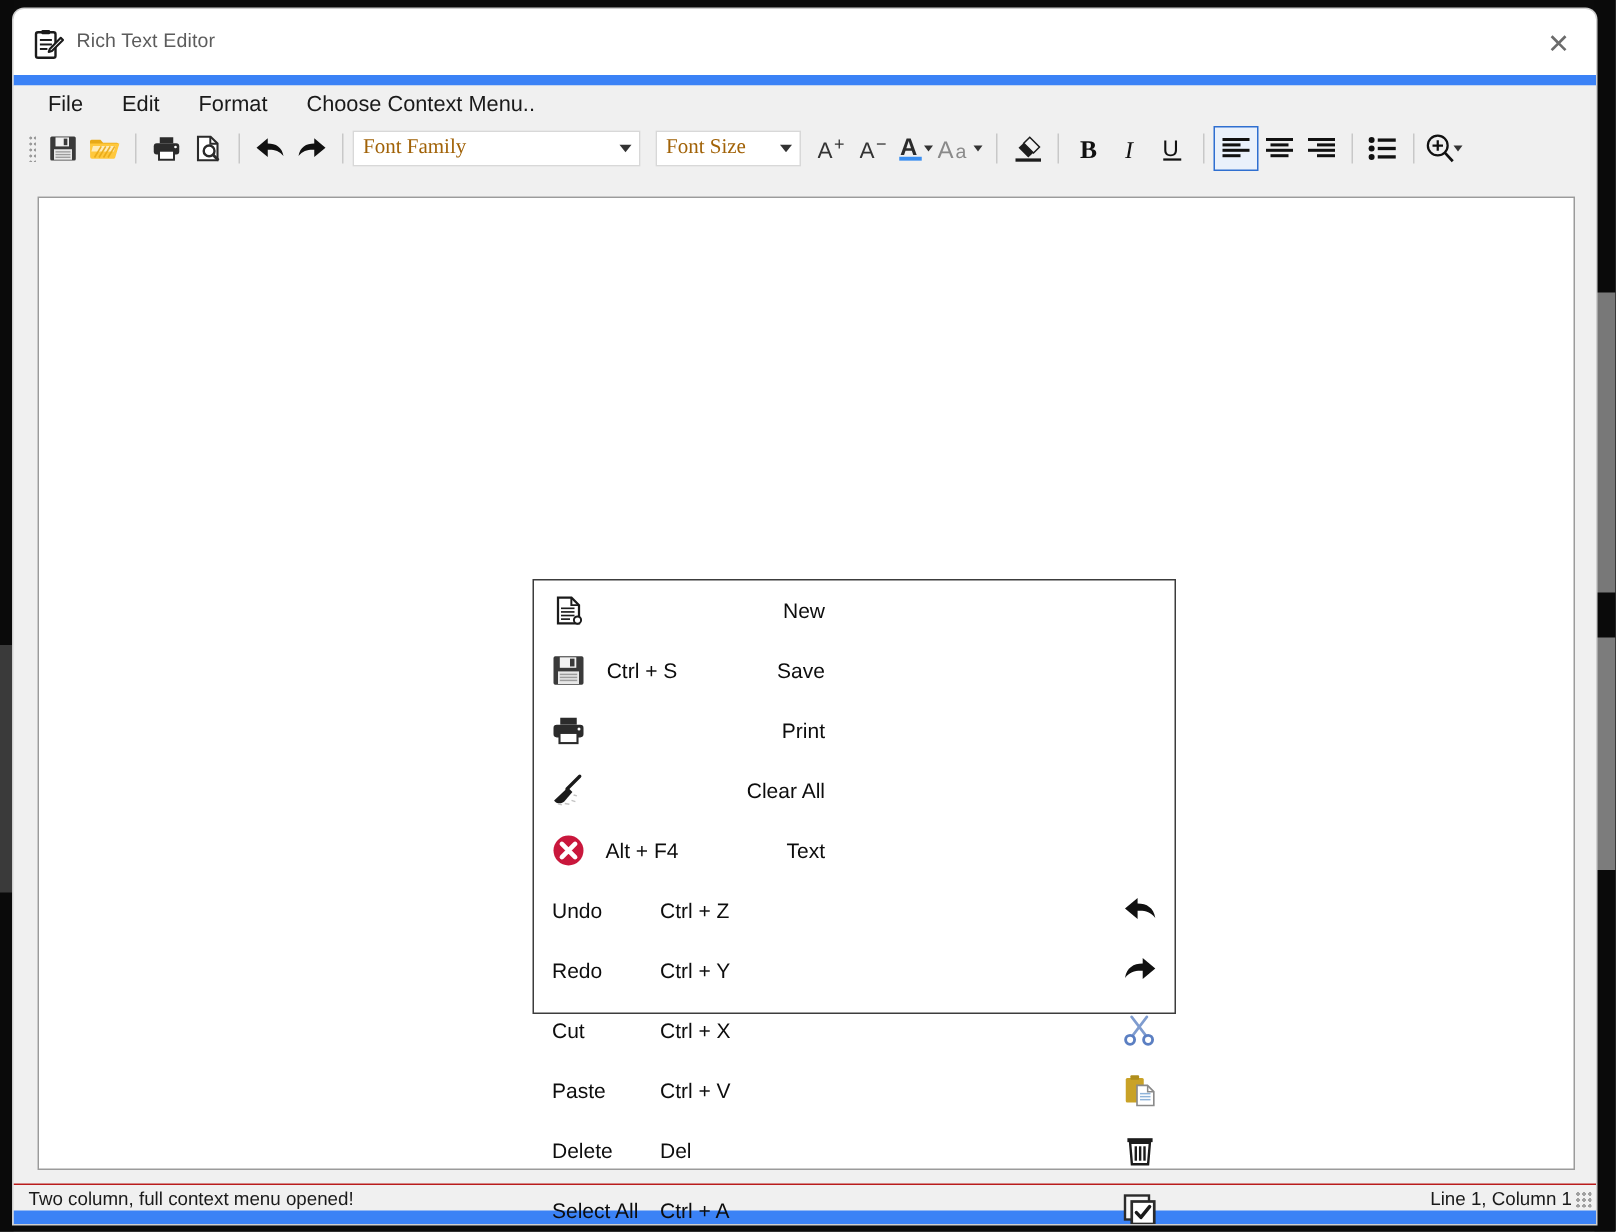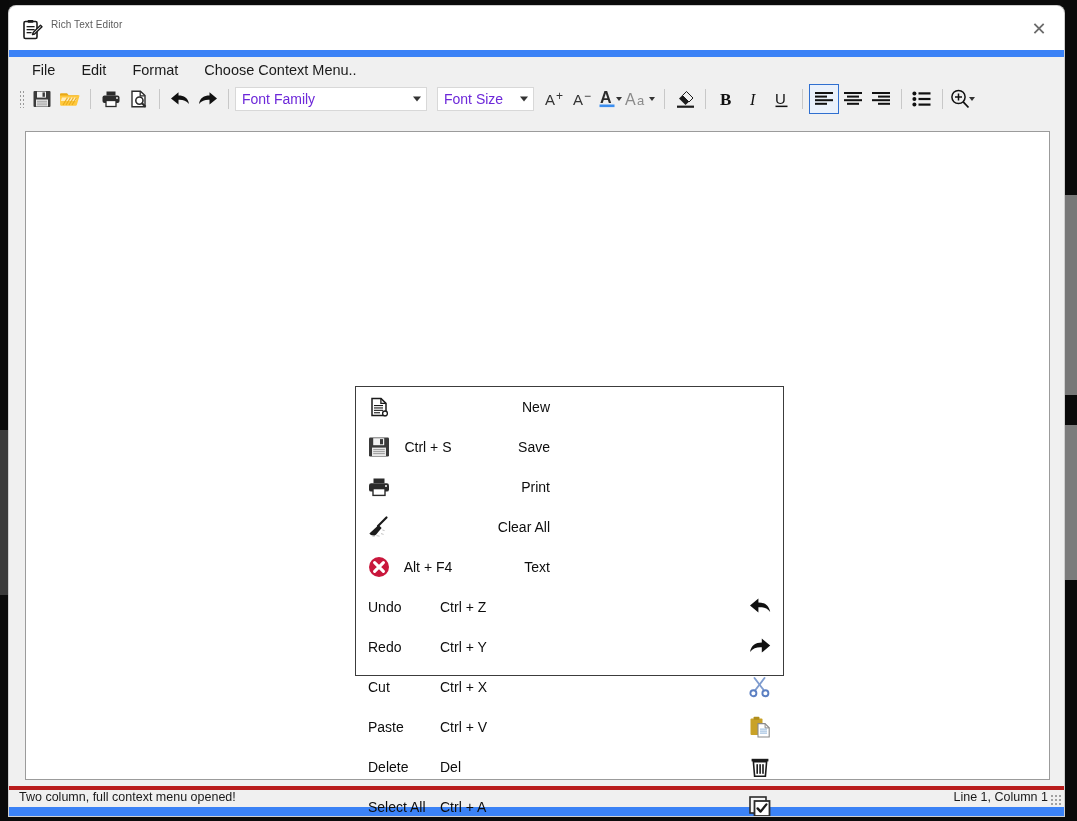--- a/index.html
+++ b/index.html
@@ -41,21 +41,21 @@
     height: 44px;
     background: #ffffff;
     border-radius: 7px 7px 0 0;
   }
   .title-icon {
     position: absolute; left: 12px; top: 13px;
     width: 22px; height: 22px;
   }
   .title-text {
     position: absolute; left: 42px; top: 13px;
-    font-size: 10px; color: #5c5c5c; letter-spacing: 0.1px;
+    font-size: 13px; color: #5c5c5c; letter-spacing: 0.1px;
   }
   .close-btn {
     position: absolute; right: 10px; top: 10px;
     width: 30px; height: 26px;
     display: flex; align-items: center; justify-content: center;
     color: #6b6b6b; font-size: 18px; line-height: 1;
     cursor: pointer;
   }
   .accent-bar {
     height: 7px; background: #3b82f6;
@@ -103,21 +103,21 @@
   }
   .combo {
     height: 22px;
     background: #ffffff;
     border: 1px solid #d8d8d8;
     display: flex; align-items: center;
     position: relative;
     flex: none;
   }
   .combo .lbl {
-    font-size: 14px; color: #6d28d9; padding-left: 6px; white-space: nowrap;
+    font-size: 14px; color: #a16207; padding-left: 6px; white-space: nowrap; font-family: Liberation Serif, serif;
   }
   .combo .arw {
     position: absolute; right: 5px; top: 50%; transform: translateY(-50%);
     width: 0; height: 0;
     border-left: 4px solid transparent; border-right: 4px solid transparent;
     border-top: 5px solid #333;
   }
   .combo-family { width: 190px; }
   .combo-size { width: 95px; }
   .tb-btn.sel {
@@ -145,22 +145,22 @@
     background: #ffffff;
     border: 1px solid #9b9b9b;
   }
 
   
   .statusbar {
     position: absolute;
     left: 0; right: 0; bottom: 9px;
     height: 17px;
     background: #f0f0f0;
-    display: flex; 
-    border-top: 4px solid #b91c1c;
+    display: flex; align-items: center;
+    border-top: 1px solid #b91c1c;
   }
   .status-left { font-size: 12.5px; color: #1a1a1a; padding-left: 10px; }
   .status-right { margin-left: auto; font-size: 12.5px; color: #1a1a1a; padding-right: 16px; }
   .grip {
     position: absolute; right: 3px; bottom: 2px; width: 11px; height: 11px;
     background-image: radial-gradient(#a0a0a0 38%, transparent 40%);
     background-size: 4px 4px;
   }
   .bottom-accent {
     position: absolute; left: 0; right: 0; bottom: 0; height: 9px; background: #3b82f6;

